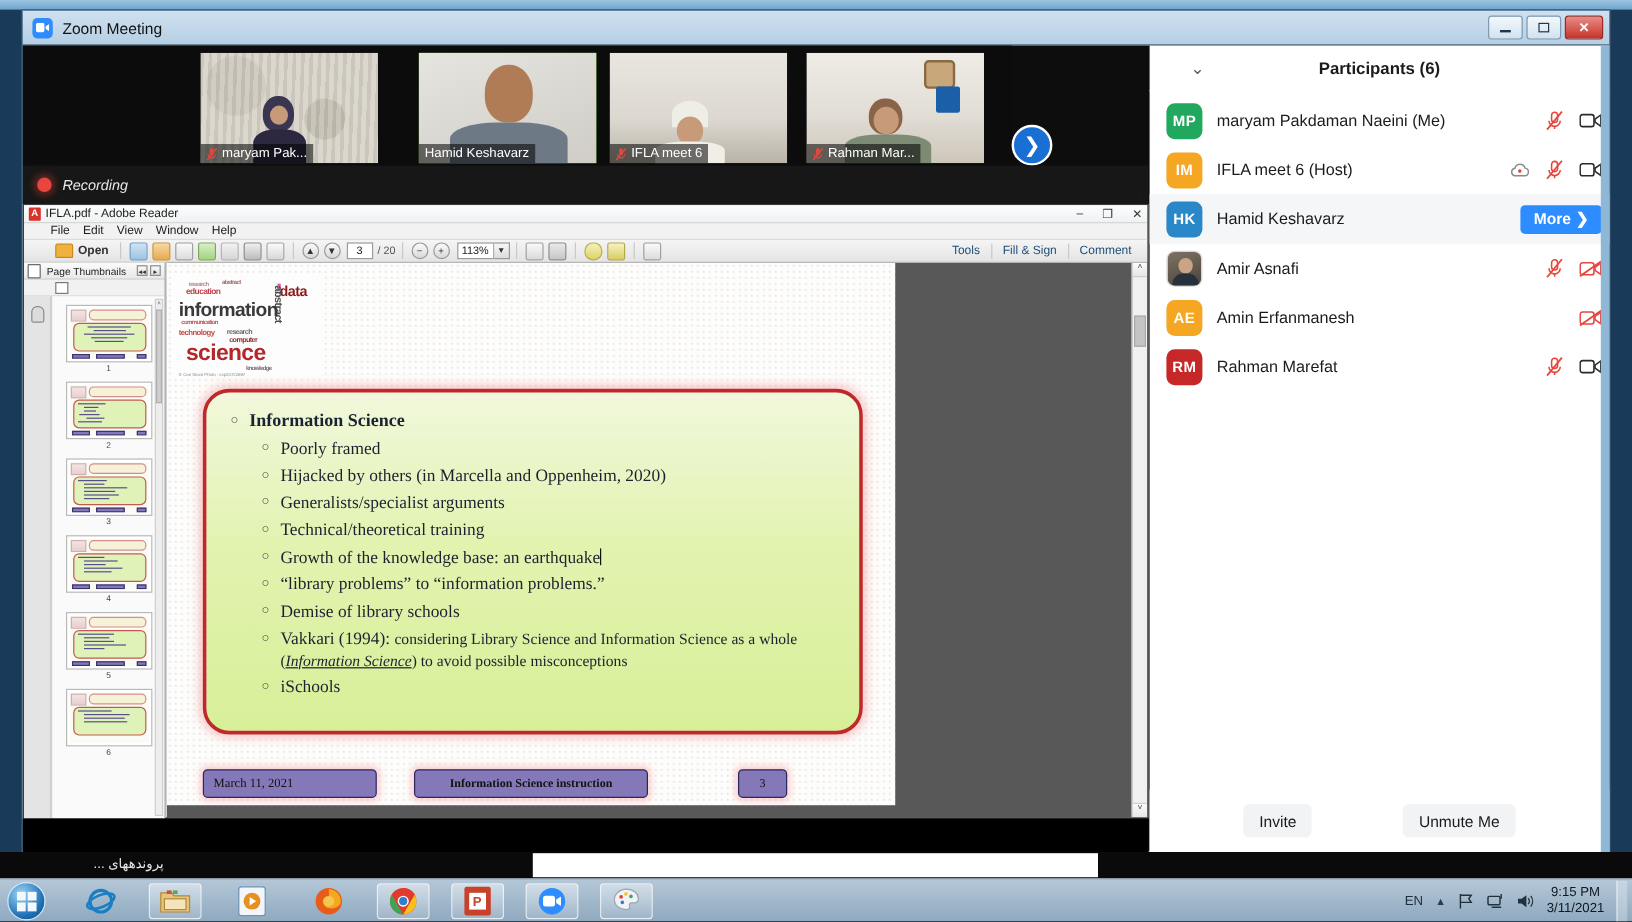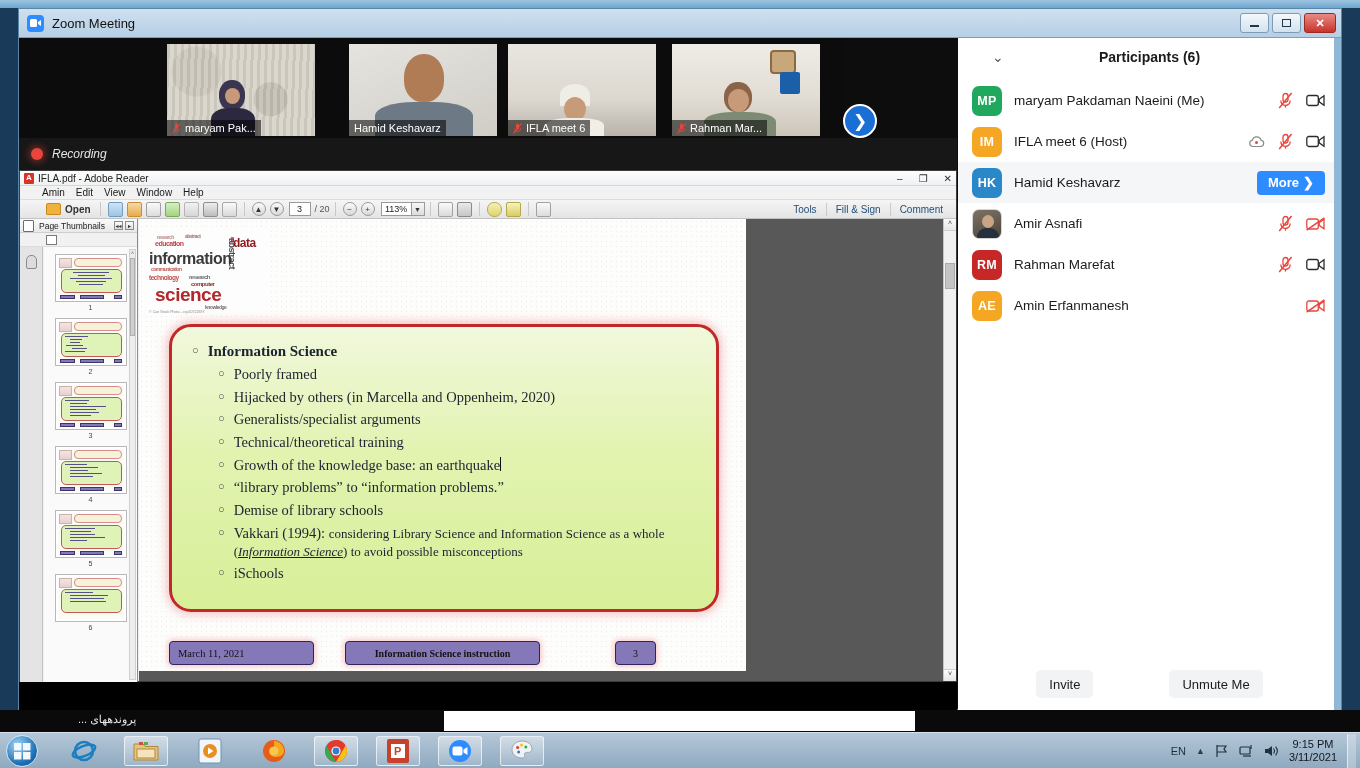--- a/index.html
+++ b/index.html
@@ -219,21 +219,21 @@
 
   
   .part-panel { position:absolute; left:939px; top:29px; width:383px; height:672px;
     background:#fff; }
   .part-header { height:38px; display:flex; align-items:center; position:relative;
     border-bottom:1px solid #fff; }
   .part-chevron { position:absolute; left:34px; top:11px; font-size:14px; color:#5a5a5a; }
   .part-title { width:100%; text-align:center; font-size:14px; font-weight:bold;
     color:#1b1b1b; }
   .part-list { padding-top:4px; }
-  .part-row { height:41px; display:flex; align-items:center; padding:0 16px 0 14px;
+  .part-row { height:41px; display:flex; align-items:center; padding:0 6px 0 14px;
     position:relative; }
   .part-row.sel { background:#f4f6f8; }
   .avatar { width:30px; height:30px; border-radius:7px; color:#fff; font-size:12.5px;
     font-weight:bold; display:flex; align-items:center; justify-content:center;
     margin-right:12px; flex:0 0 auto; letter-spacing:0.3px; }
   .avatar.photo { background:linear-gradient(160deg,#7e7264,#4a443c); position:relative;
     overflow:hidden; border:1px solid #d4d4d4; }
   .avatar.photo .ph-head { position:absolute; left:9px; top:5px; width:12px; height:13px;
     border-radius:50%; background:#caa585; }
   .avatar.photo .ph-body { position:absolute; left:4px; top:18px; width:22px; height:14px;
@@ -376,21 +376,21 @@
         <span class="ard-ico"></span>
         <span class="reader-title-text">IFLA.pdf - Adobe Reader</span>
         <div class="reader-winbtns">
           <span>–</span>
           <span>❐</span>
           <span>✕</span>
         </div>
       </div>
 
       <div class="reader-menu">
-        <span>Amin</span>
+        <span>File</span>
         <span>Edit</span>
         <span>View</span>
         <span>Window</span>
         <span>Help</span>
         <span class="tb-collapse">▪</span>
       </div>
 
       <div class="reader-toolbar">
         <div class="tb-open">
           <span class="folder"></span>
@@ -740,47 +740,47 @@
               </svg>
             <svg width="19" height="14" viewBox="0 0 19 14">
                 <rect x="0.8" y="2" width="11.5" height="10" rx="2" fill="none" stroke="#e8453c" stroke-width="1.3"></rect>
                 <path d="M13.2 5.7L18 2.3v9.4l-4.8-3.4z" fill="none" stroke="#e8453c" stroke-width="1.3"></path>
                 <line x1="0.6" y1="13.2" x2="18.4" y2="0.8" stroke="#e8453c" stroke-width="1.5"></line>
               </svg>
           </div>
         </div>
 
         <div class="part-row">
+          <div class="avatar" style="background:#f5a623">AE</div>
+          <div class="part-name">Amin Erfanmanesh</div>
+          <div class="row-icons">
+            <svg width="19" height="14" viewBox="0 0 19 14">
+                <rect x="0.8" y="2" width="11.5" height="10" rx="2" fill="none" stroke="#e8453c" stroke-width="1.3"></rect>
+                <path d="M13.2 5.7L18 2.3v9.4l-4.8-3.4z" fill="none" stroke="#e8453c" stroke-width="1.3"></path>
+                <line x1="0.6" y1="13.2" x2="18.4" y2="0.8" stroke="#e8453c" stroke-width="1.5"></line>
+              </svg>
+          </div>
+        </div>
+
+        <div class="part-row">
           <div class="avatar" style="background:#c62828">RM</div>
           <div class="part-name">Rahman Marefat</div>
           <div class="row-icons">
             <svg width="15" height="17" viewBox="0 0 15 17">
                 <rect x="5" y="1.5" width="5" height="8.5" rx="2.5" fill="none" stroke="#e8453c" stroke-width="1.3"></rect>
                 <path d="M2.8 8.6a4.7 4.7 0 0 0 9.4 0" stroke="#e8453c" stroke-width="1.3" fill="none"></path>
                 <line x1="7.5" y1="13.3" x2="7.5" y2="15.6" stroke="#e8453c" stroke-width="1.3"></line>
                 <line x1="1.2" y1="16" x2="13.6" y2="1" stroke="#e8453c" stroke-width="1.5"></line>
               </svg>
             <svg width="19" height="13" viewBox="0 0 19 13">
                 <rect x="0.8" y="1.5" width="11.5" height="10" rx="2" fill="none" stroke="#2b2b2b" stroke-width="1.3"></rect>
                 <path d="M13.2 5.2L18 1.8v9.4l-4.8-3.4z" fill="none" stroke="#2b2b2b" stroke-width="1.3"></path>
               </svg>
           </div>
         </div>
-
-        <div class="part-row">
-          <div class="avatar" style="background:#f5a623">AE</div>
-          <div class="part-name">Amin Erfanmanesh</div>
-          <div class="row-icons">
-            <svg width="19" height="14" viewBox="0 0 19 14">
-                <rect x="0.8" y="2" width="11.5" height="10" rx="2" fill="none" stroke="#e8453c" stroke-width="1.3"></rect>
-                <path d="M13.2 5.7L18 2.3v9.4l-4.8-3.4z" fill="none" stroke="#e8453c" stroke-width="1.3"></path>
-                <line x1="0.6" y1="13.2" x2="18.4" y2="0.8" stroke="#e8453c" stroke-width="1.5"></line>
-              </svg>
-          </div>
-        </div>
       </div>
 
       <div class="part-footer">
         <div class="foot-btn">Invite</div>
         <div class="foot-btn">Unmute Me</div>
       </div>
       <div class="panel-edge"></div>
     </div>
   </div>
 

